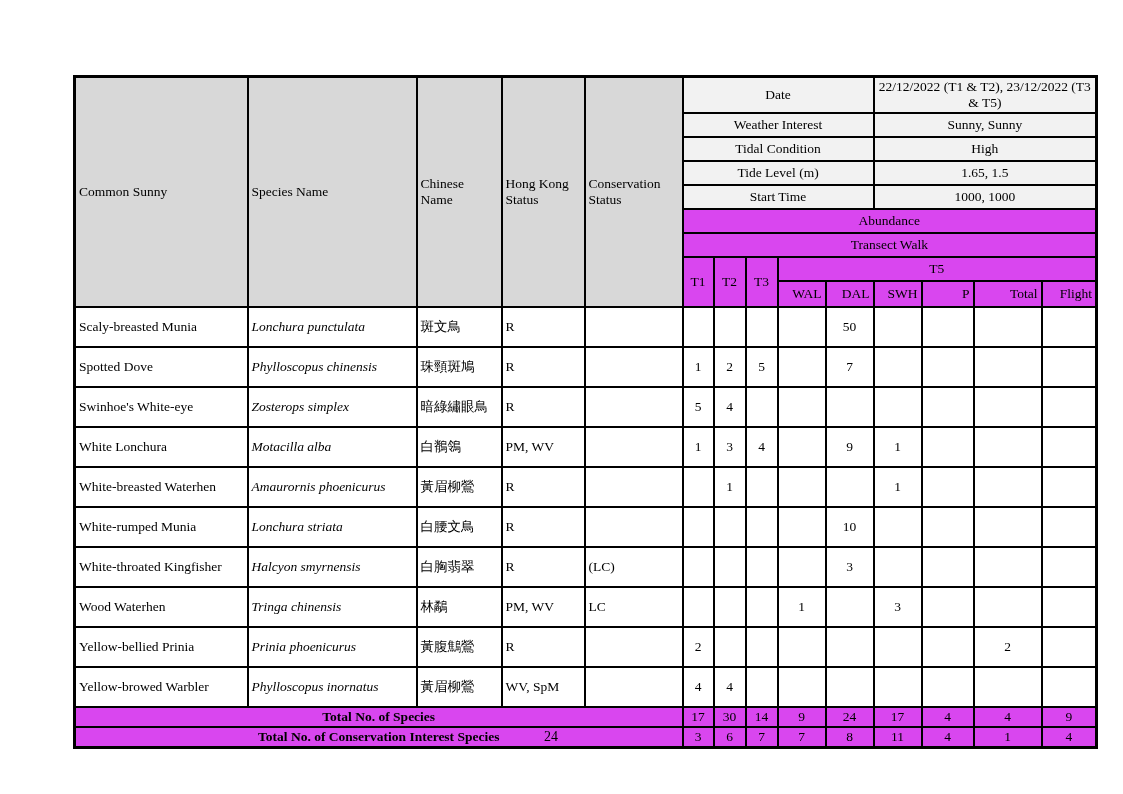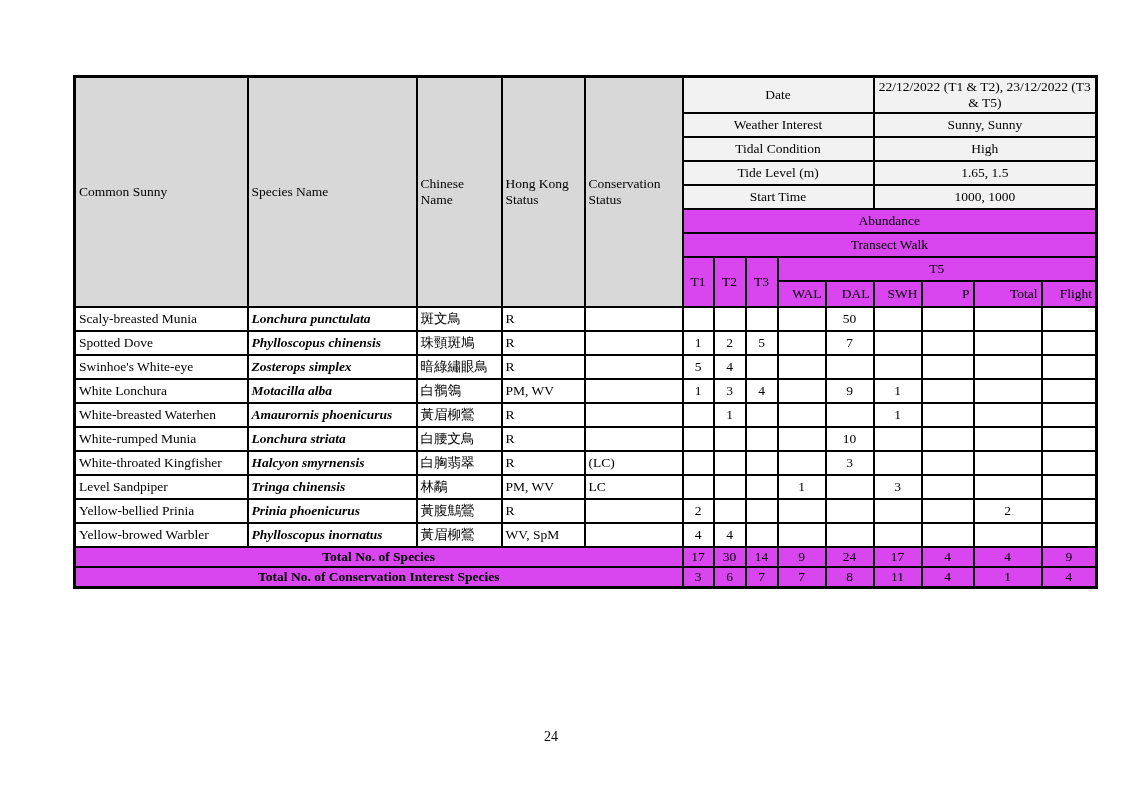--- a/index.html
+++ b/index.html
@@ -32,27 +32,27 @@
     padding: 1px 3px;
     overflow: hidden;
     vertical-align: middle;
     word-wrap: break-word;
   }
   .gray   { background: #d946ef; }
   .info   { background: #f2f2f2; }
   .center { text-align: center; }
   .left   { text-align: right; }
   .lh     { background: #d8d8d8; vertical-align: middle; text-align: left; }
-  .sp     { font-style: italic; font-weight: bold; }
+  .sp     { font-style: italic; }
   .val    { text-align: center; }
   .bold   { font-weight: bold; }
   tr.h36 { height: 36px; }
   tr.h24 { height: 24px; }
   tr.h26 { height: 26px; }
-  tr.sprow { height: 24px; }
+  tr.sprow { height: 40px; }
   tr.trow  { height: 15px; }
   .page-number {
     position: absolute;
     left: 0;
     top: 729px;
     width: 1102px;
     text-align: center;
     font-size: 14px;
     color: #000000;
   }
@@ -232,21 +232,21 @@
         <td class="val"></td>
         <td class="val"></td>
         <td class="val"></td>
         <td class="val">3</td>
         <td class="val"></td>
         <td class="val"></td>
         <td class="val"></td>
         <td class="val"></td>
       </tr>
       <tr class="sprow">
-        <td>Level Sandpiper</td>
+        <td>Wood Waterhen</td>
         <td class="sp">Tringa chinensis</td>
         <td>林鷸</td>
         <td>PM, WV</td>
         <td>LC</td>
         <td class="val"></td>
         <td class="val"></td>
         <td class="val"></td>
         <td class="val">1</td>
         <td class="val"></td>
         <td class="val">3</td>

